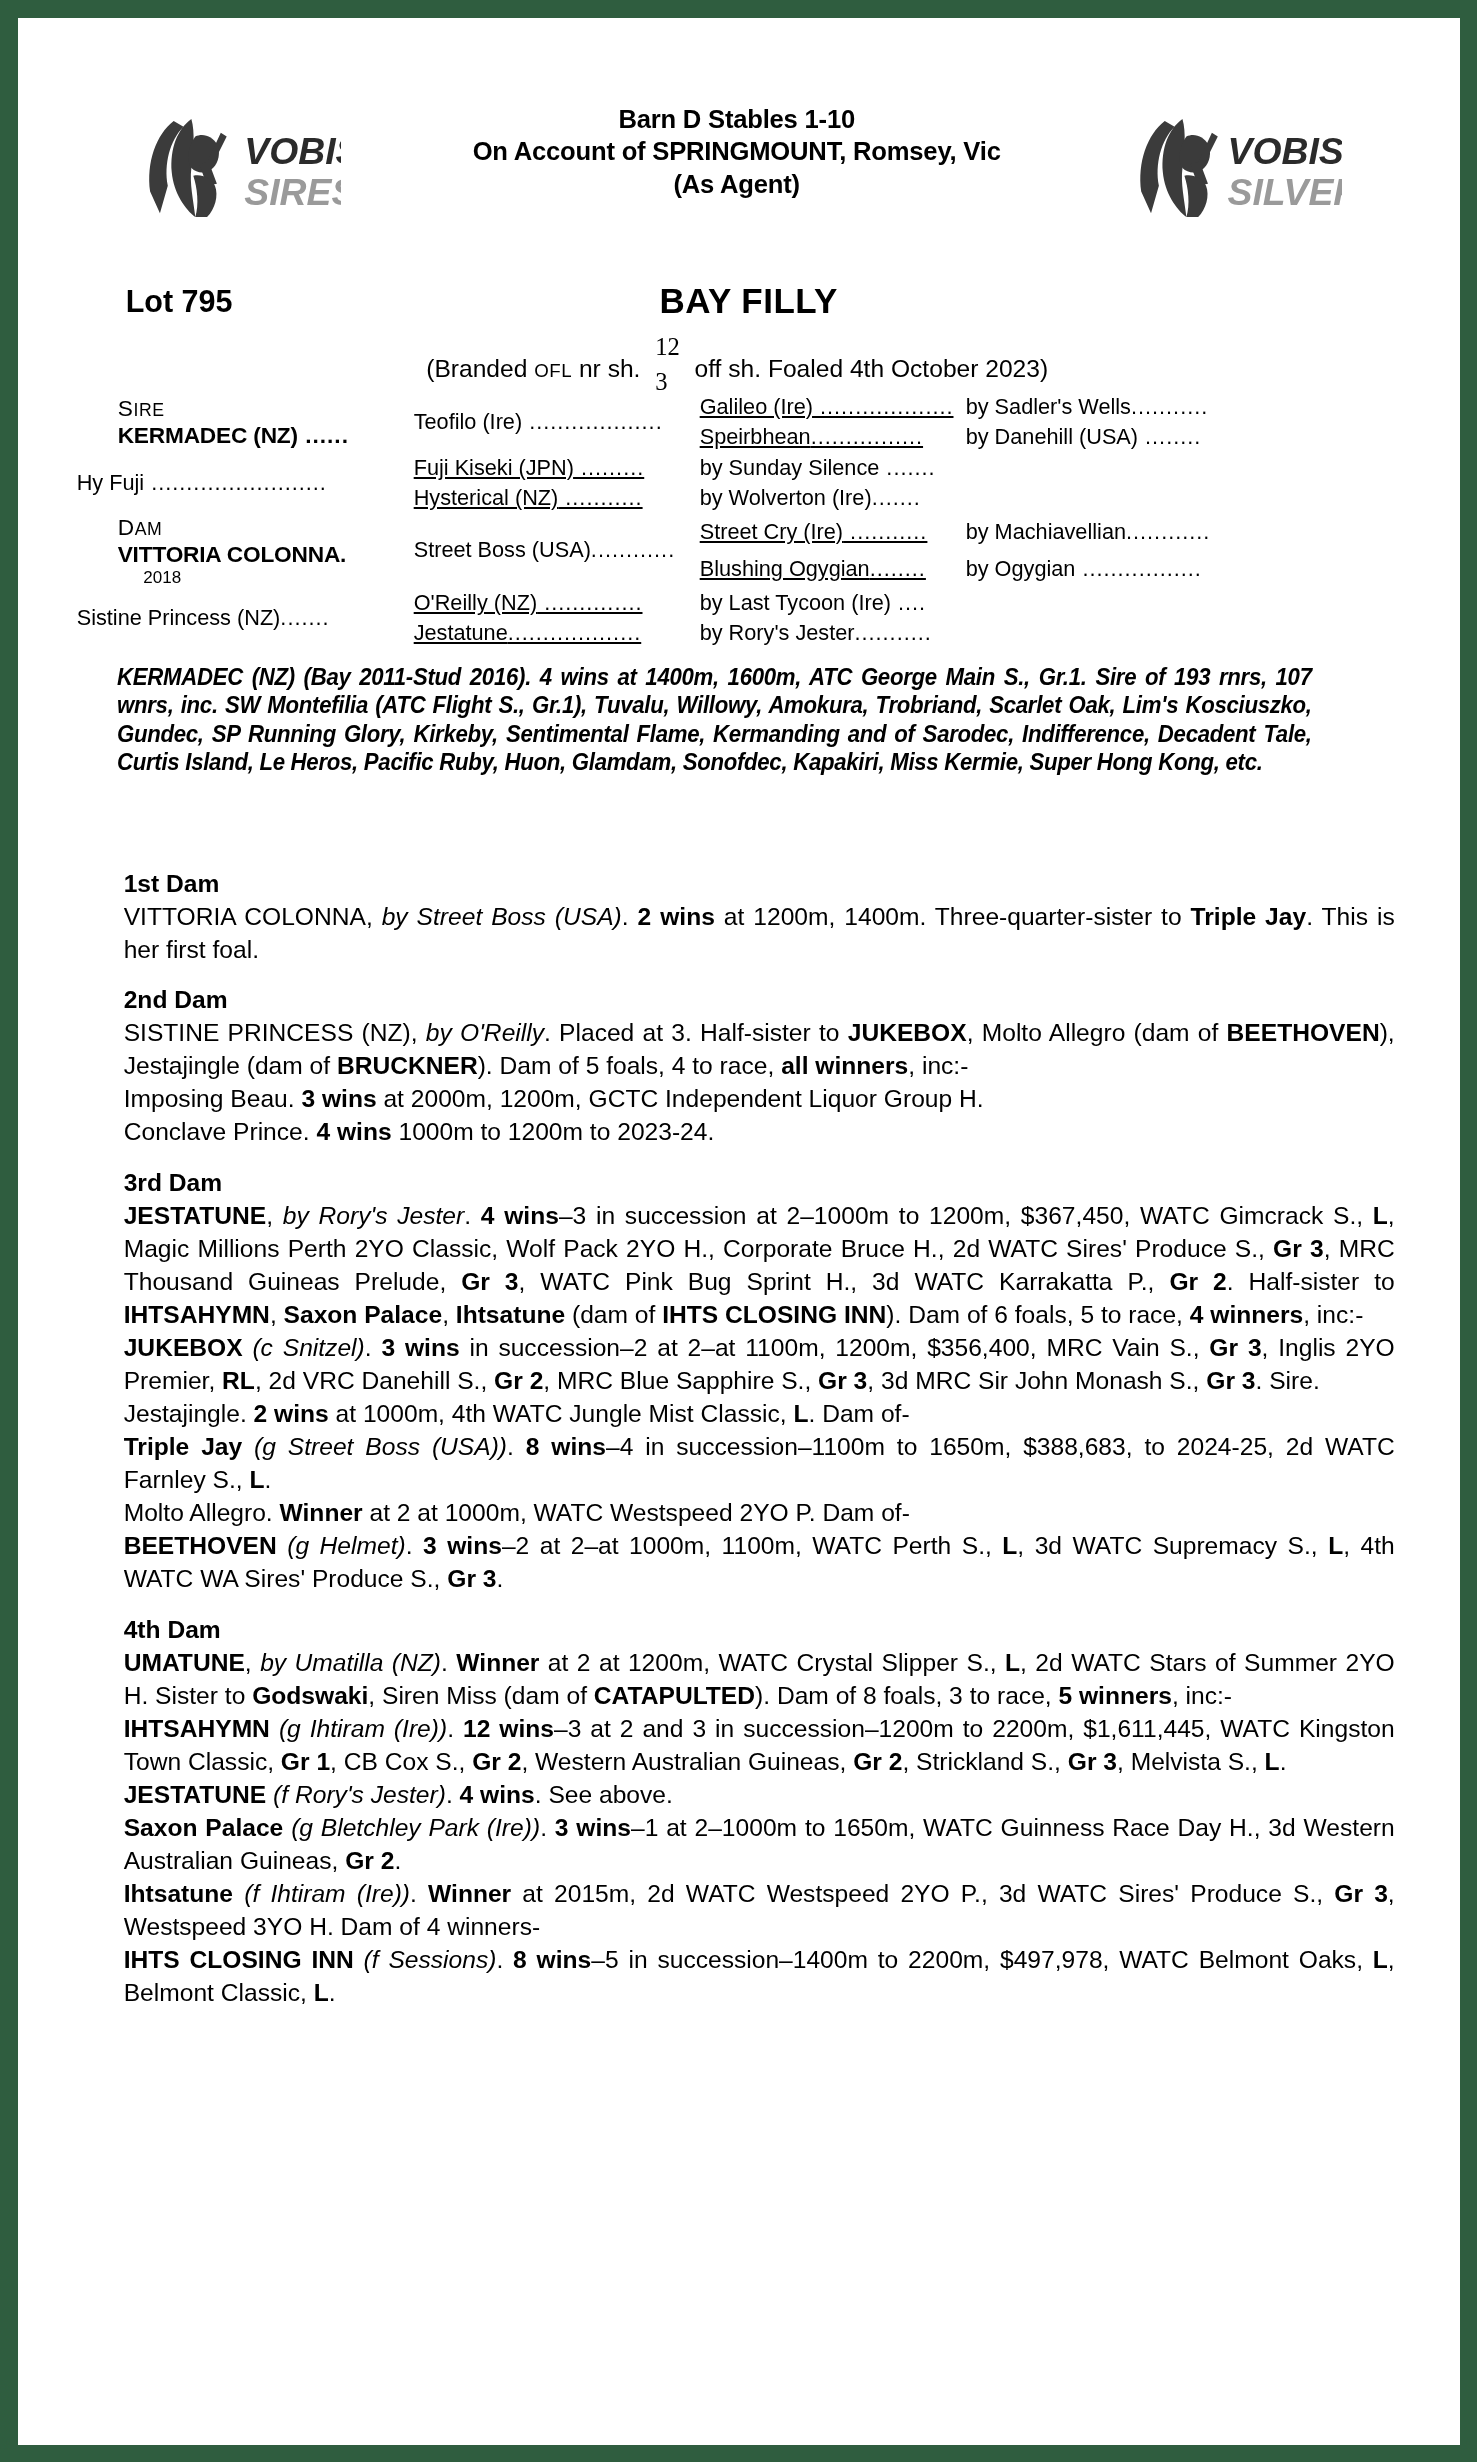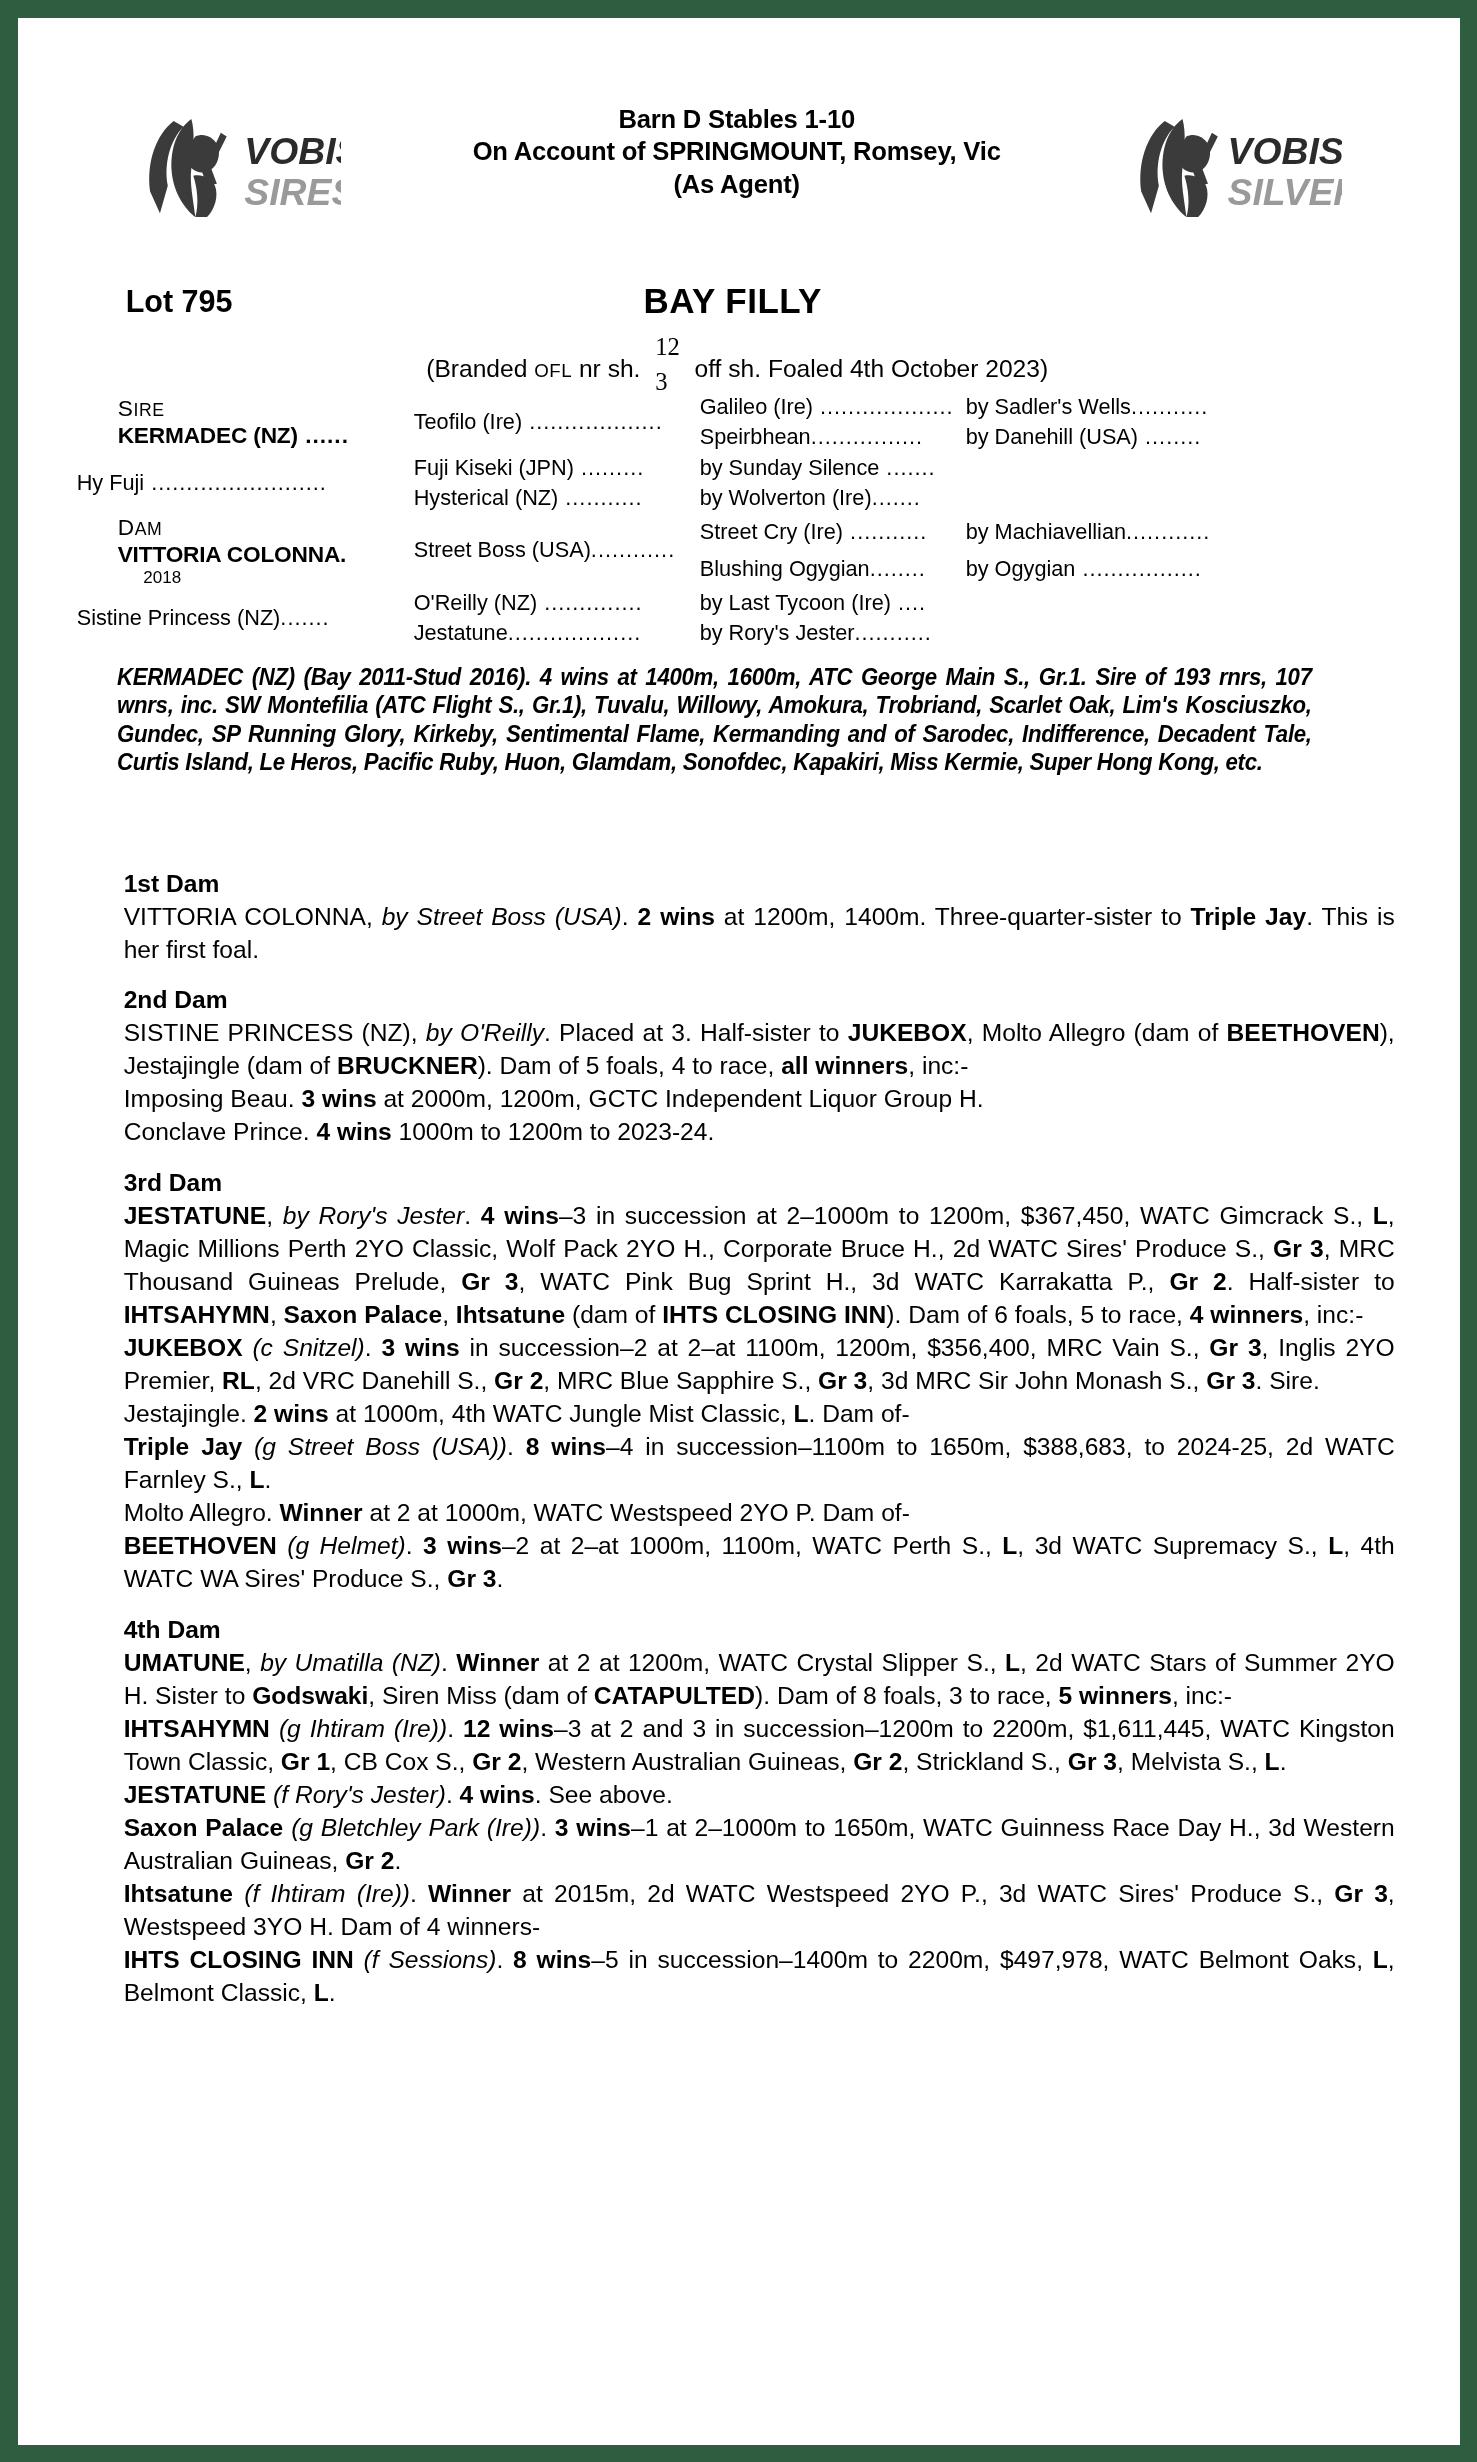--- a/index.html
+++ b/index.html
@@ -39,21 +39,21 @@
   .hdr div{white-space:nowrap;}
 
   
   .lotrow{position:absolute;left:0;top:266px;width:1442px;height:49px;}
   .lot{
     position:absolute;left:108px;top:0;
     font-weight:bold;font-size:30.5px;color:#000;
     font-family:"Liberation Sans", sans-serif;
   }
   .sexline{
-    position:absolute;left:321px;top:-3px;width:788px;
+    position:absolute;left:337px;top:-3px;width:788px;
     text-align:center;
     font-weight:bold;font-size:35px;letter-spacing:0.5px;
   }
 
   
   .brandline{
     position:absolute;left:227px;top:317px;width:985px;
     text-align:center;
     font-size:24.6px;color:#000;
     white-space:nowrap;
@@ -75,21 +75,21 @@
   .ped{
     position:absolute;left:59px;top:374px;
     width:1325px;
     font-size:22.7px;
     color:#000;
   }
   .ped table{border-collapse:collapse;width:100%;}
   .ped td{vertical-align:middle;padding:0;}
   .col1{width:296px;text-align:left;padding-left:41px !important;}
   .col2{width:286px;}
-  .col3{width:266px;}
+  .col3{width:266px;text-decoration:underline;}
   .col4{width:auto;}
   .lbl{font-size:17.7px;letter-spacing:0.6px;}
   .lbl .cap{font-size:22.7px;}
   .nm{font-weight:bold;font-size:22.7px;letter-spacing:-0.2px;}
   .yr{font-size:17px;padding-left:25.6px;}
   .line3{font-size:21.7px;line-height:30.5px;white-space:nowrap;}
   .dots{letter-spacing:1px;}
 
   
   .blurb{

